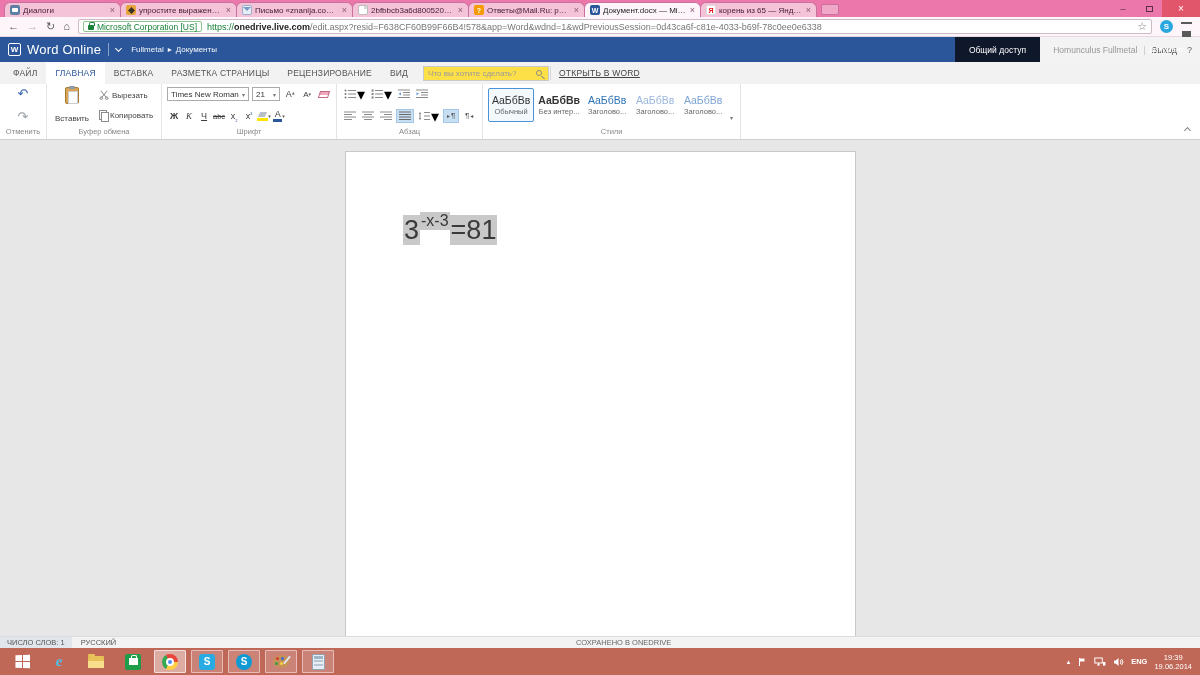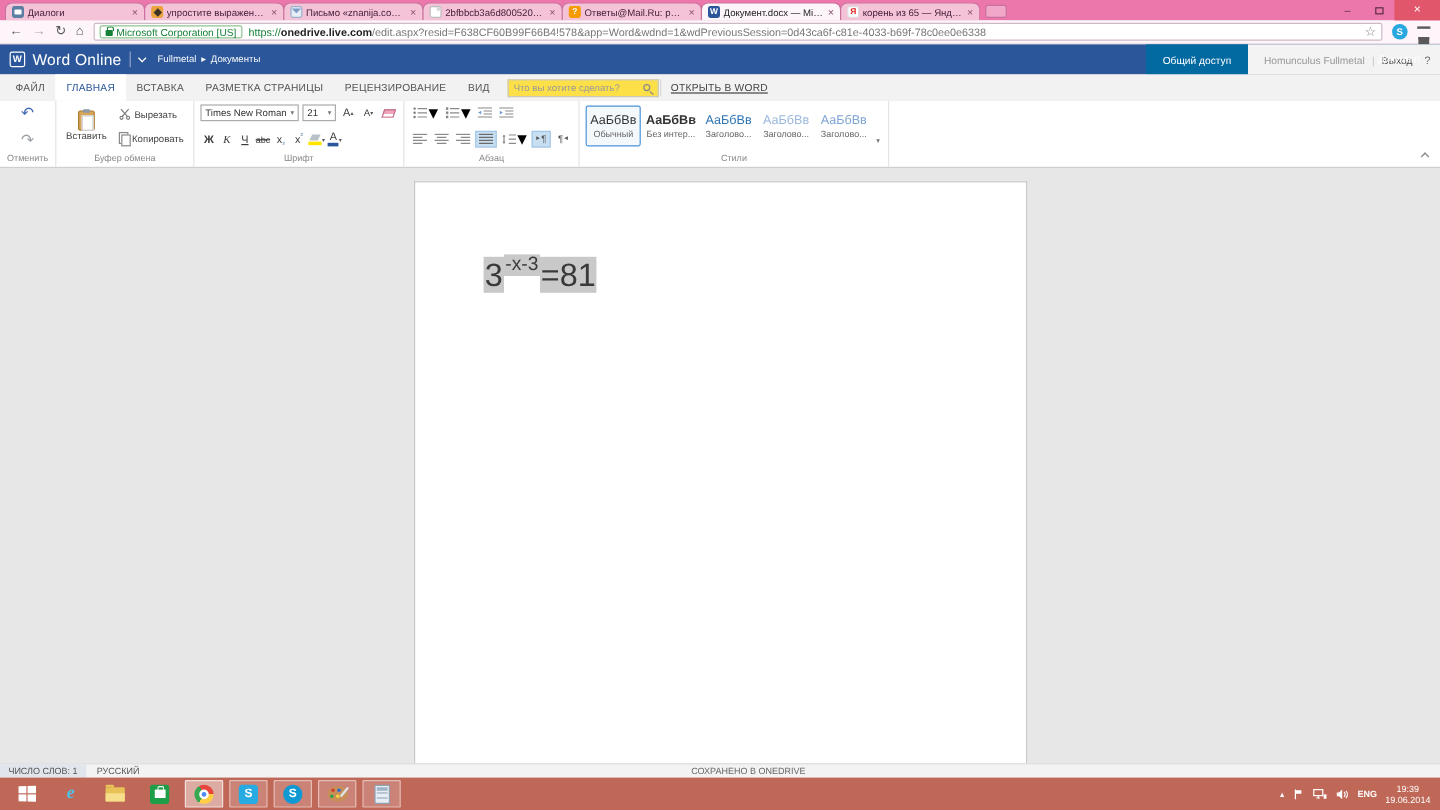--- a/index.html
+++ b/index.html
@@ -50,21 +50,21 @@
 
   
   .wheader{position:absolute;top:37px;left:0;right:0;height:25px;background:#2b579a;display:flex;align-items:center;color:#fff;}
   .wlogo{width:13px;height:13px;border:1px solid #fff;border-radius:2px;display:flex;align-items:center;justify-content:center;font-size:8px;font-weight:bold;margin:0 6px 0 8px;}
   .appname{font-size:13px;font-weight:300;letter-spacing:.2px;}
   .hdiv{width:1px;height:13px;background:rgba(255,255,255,.45);margin:0 7px;}
   .chev-down{width:5px;height:5px;border-right:1px solid #fff;border-bottom:1px solid #fff;transform:rotate(45deg);margin:-2px 10px 0 0;}
   .crumbs{font-size:8px;display:flex;gap:4px;align-items:center;color:rgba(255,255,255,.95);}
   .doc-center{position:absolute;left:0;right:16px;text-align:right;font-size:8px;pointer-events:none;}
   .hright{margin-left:auto;display:flex;align-items:stretch;height:100%;}
-  .share-btn{background:#0369a1;display:flex;align-items:center;padding:0 14px;font-size:8.5px;}
+  .share-btn{background:#0f172a;display:flex;align-items:center;padding:0 14px;font-size:8.5px;}
   .user-area{background:#f3f3f3;width:160px;display:flex;align-items:center;justify-content:flex-end;gap:6px;padding:0 8px;font-size:8.5px;}
   .user-name{color:#979797;}
   .user-sep{color:#c4c4c4;}
   .signout{color:#444;}
   .help-q{color:#666;font-size:9px;margin-left:4px;}
 
   
   .rtabs{position:absolute;top:62px;left:0;right:0;height:22px;background:#f3f2f2;display:flex;align-items:stretch;padding-left:4px;font-size:8.5px;color:#555;}
   .rtab{display:flex;align-items:center;padding:0 9px;letter-spacing:.2px;}
   .rtab.active{background:#fff;color:#2b579a;}
@@ -79,21 +79,21 @@
   
   .ribbon{position:absolute;top:84px;left:0;right:0;height:56px;background:#fff;border-bottom:1px solid #cfcfcf;box-shadow:0 1px 2px rgba(0,0,0,.07);display:flex;}
   .rgroup{display:flex;flex-direction:column;border-right:1px solid #e4e4e4;}
   .rg-content{flex:1;display:flex;padding:3px 5px;}
   .rg-label{height:13px;line-height:12px;text-align:center;font-size:7.5px;color:#888;}
   .col{display:flex;flex-direction:column;justify-content:space-between;}
   .rbtn{display:flex;align-items:center;gap:3px;font-size:8px;color:#444;height:16px;padding:0 3px;}
   .g-undo .rg-content{flex-direction:column;align-items:center;justify-content:space-between;width:46px;}
   .uglyph{font-size:13px;line-height:13px;color:#3e68b0;}
   .rglyph{font-size:13px;line-height:13px;color:#9aa0a6;}
-  .paste-col{display:flex;flex-direction:column;align-items:center;justify-content:center;width:40px;}
+  .paste-col{display:flex;flex-direction:column;align-items:center;justify-content:space-between;width:40px;}
   .clip{width:14px;height:17px;background:#d9a659;border:1px solid #a77b2e;border-radius:2px;position:relative;}
   .clip::before{content:"";position:absolute;top:-2px;left:3px;width:6px;height:3px;background:#8e9aa6;border-radius:1px;}
   .clip::after{content:"";position:absolute;top:3px;left:2px;width:8px;height:11px;background:#fff;border:1px solid #ccc;}
   .paste-lbl{font-size:8px;color:#444;}
   .copyic{width:8px;height:10px;position:relative;}
   .copyic::before,.copyic::after{content:"";position:absolute;width:6px;height:8px;border:1px solid #8a8a8a;background:#fff;}
   .copyic::before{left:0;top:0;}
   .copyic::after{left:2px;top:2px;}
   .g-font .rg-content{flex-direction:column;justify-content:space-between;}
   .frow{display:flex;align-items:center;gap:3px;}

